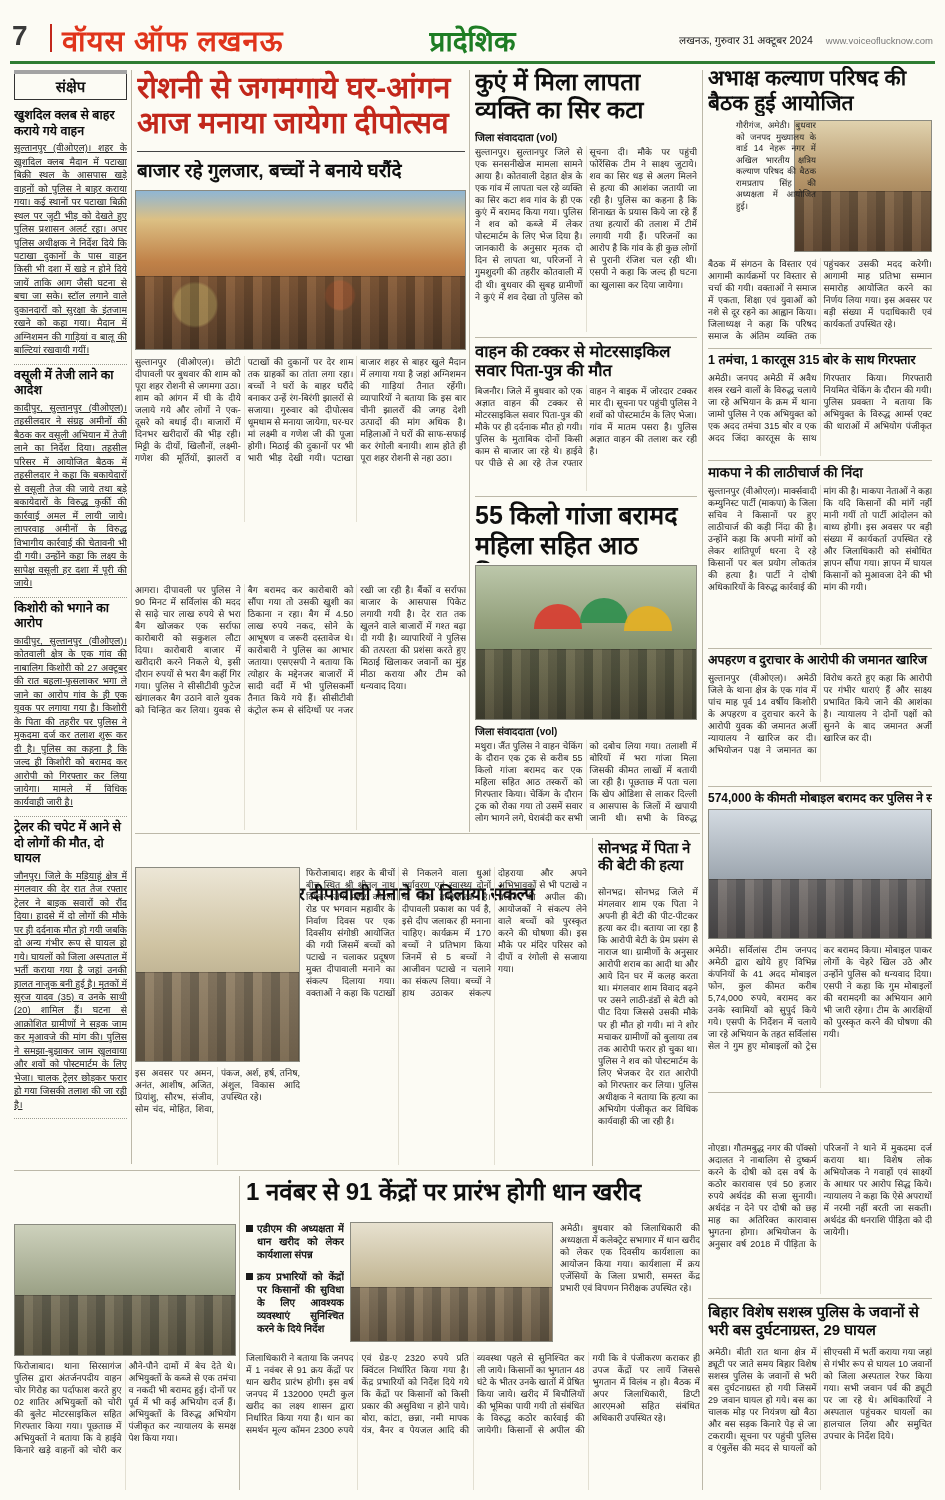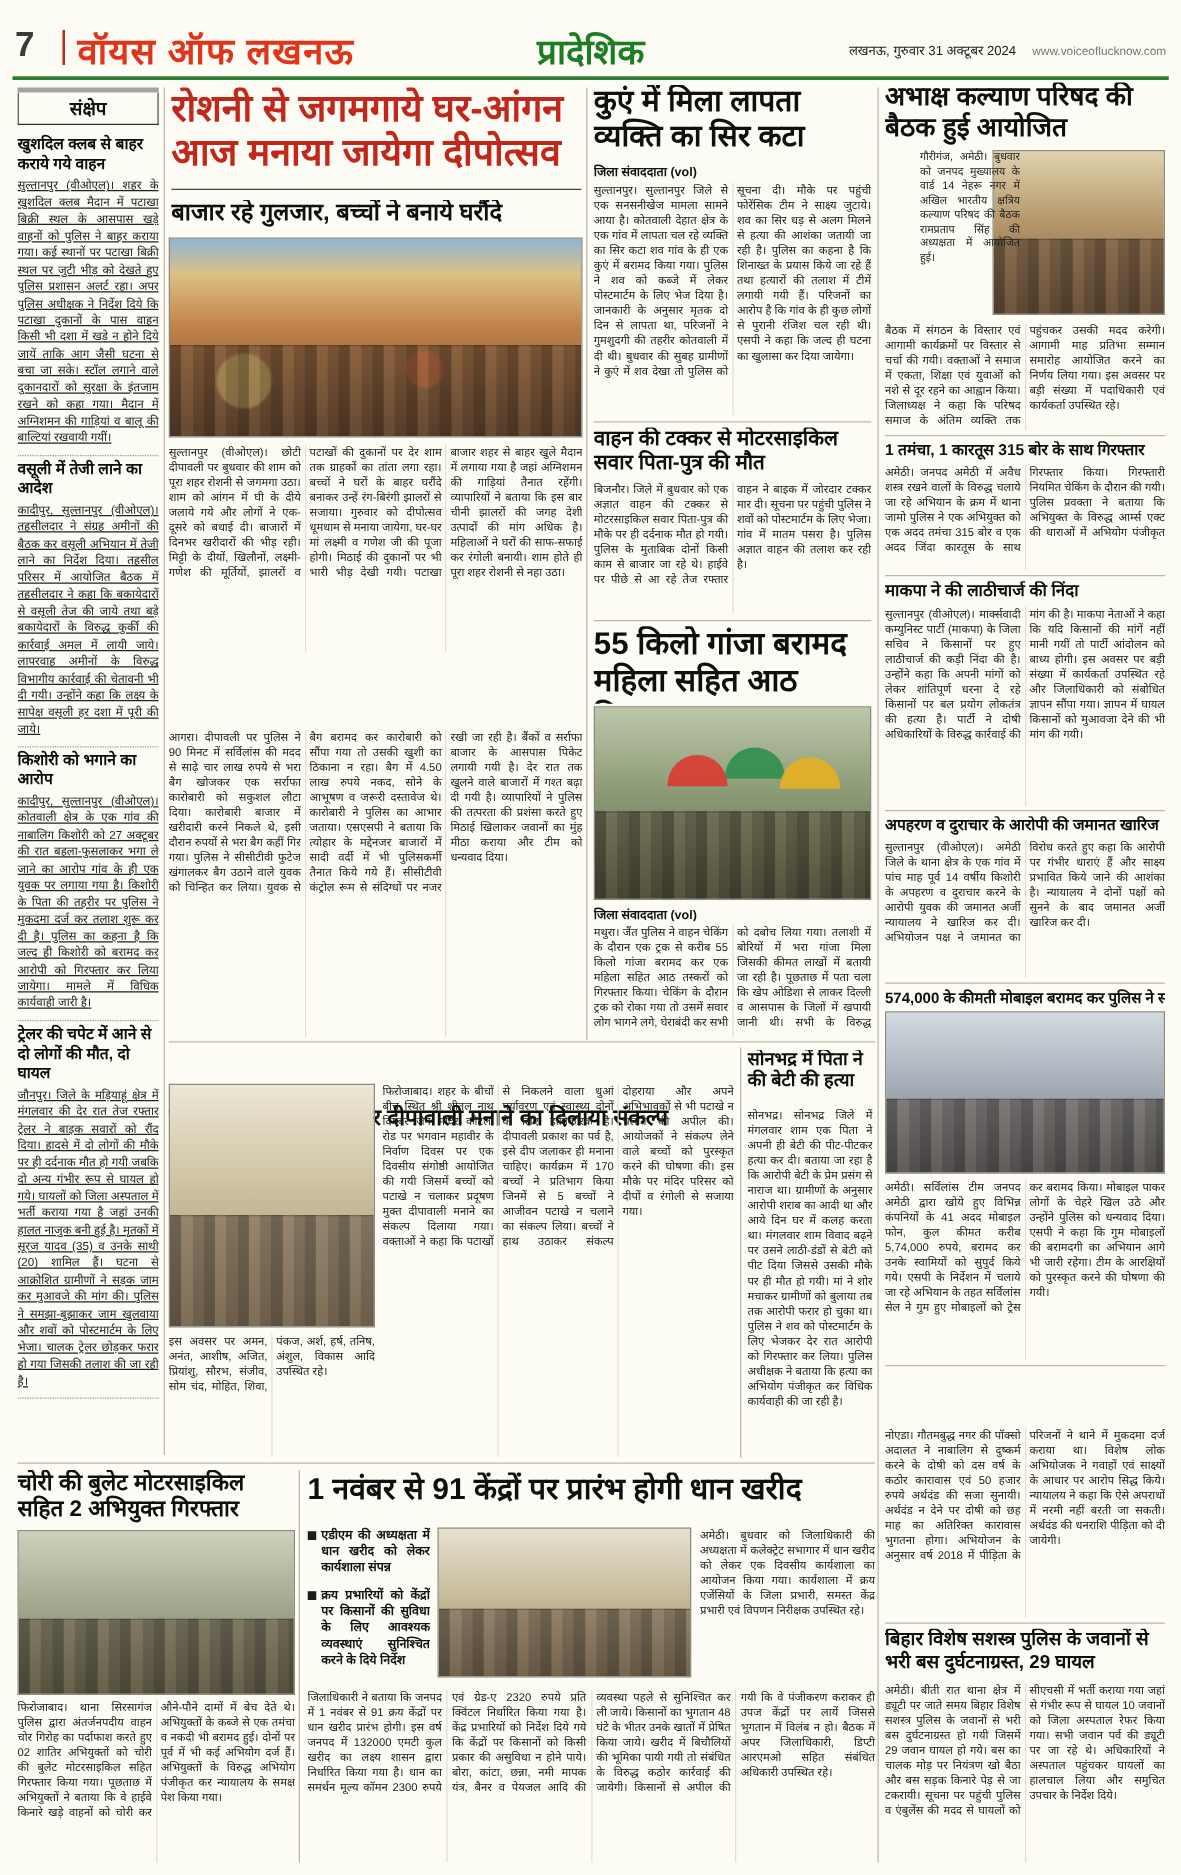--- a/index.html
+++ b/index.html
@@ -134,21 +134,20 @@
   <h2 class="abs hl nowrap" style="left:135px;top:839px;width:452px;height:24px;font-size:18px;margin-top:45px;">बच्चों को पटाखे न चलाकर दीपावाली मनाने का दिलाया संकल्प</h2>
   <div class="abs photo ph-temple" style="left:135px;top:867px;width:165px;height:195px;">
     <div class="crowd"></div>
   </div>
   <div class="abs body-text cols-3" style="left:306px;top:867px;width:281px;height:298px;">फिरोजाबाद। शहर के बीचों बीच स्थित श्री शीतल नाथ दिगंबर जैन मंदिर कोटला रोड पर भगवान महावीर के निर्वाण दिवस पर एक दिवसीय संगोष्ठी आयोजित की गयी जिसमें बच्चों को पटाखे न चलाकर प्रदूषण मुक्त दीपावाली मनाने का संकल्प दिलाया गया। वक्ताओं ने कहा कि पटाखों से निकलने वाला धुआं पर्यावरण एवं स्वास्थ्य दोनों के लिए हानिकारक है। दीपावली प्रकाश का पर्व है, इसे दीप जलाकर ही मनाना चाहिए। कार्यक्रम में 170 बच्चों ने प्रतिभाग किया जिनमें से 5 बच्चों ने आजीवन पटाखे न चलाने का संकल्प लिया। बच्चों ने हाथ उठाकर संकल्प दोहराया और अपने अभिभावकों से भी पटाखे न चलाने की अपील की। आयोजकों ने संकल्प लेने वाले बच्चों को पुरस्कृत करने की घोषणा की। इस मौके पर मंदिर परिसर को दीपों व रंगोली से सजाया गया।</div>
   <div class="abs body-text cols-2" style="left:135px;top:1067px;width:165px;height:98px;">इस अवसर पर अमन, अनंत, आशीष, अजित, प्रियांशु, सौरभ, संजीव, सोम चंद, मोहित, शिवा, पंकज, अर्श, हर्ष, तनिष, अंशुल, विकास आदि उपस्थित रहे।</div>
 
   <h2 class="abs hl" style="left:598px;top:840px;width:100px;height:42px;font-size:14.5px;">सोनभद्र में पिता ने की बेटी की हत्या</h2>
   <div class="abs body-text" style="left:598px;top:886px;width:100px;height:280px;">सोनभद्र। सोनभद्र जिले में मंगलवार शाम एक पिता ने अपनी ही बेटी की पीट-पीटकर हत्या कर दी। बताया जा रहा है कि आरोपी बेटी के प्रेम प्रसंग से नाराज था। ग्रामीणों के अनुसार आरोपी शराब का आदी था और आये दिन घर में कलह करता था। मंगलवार शाम विवाद बढ़ने पर उसने लाठी-डंडों से बेटी को पीट दिया जिससे उसकी मौके पर ही मौत हो गयी। मां ने शोर मचाकर ग्रामीणों को बुलाया तब तक आरोपी फरार हो चुका था। पुलिस ने शव को पोस्टमार्टम के लिए भेजकर देर रात आरोपी को गिरफ्तार कर लिया। पुलिस अधीक्षक ने बताया कि हत्या का अभियोग पंजीकृत कर विधिक कार्यवाही की जा रही है।</div>
 
-  <h2 class="abs hl" style="left:14px;top:1176px;width:222px;height:44px;font-size:18px;">चोरी की बुलेट मोटरसाइकिल सहित 2 अभियुक्त गिरफ्तार</h2>
   <div class="abs photo ph-mugshot" style="left:14px;top:1224px;width:222px;height:132px;">
     <div class="crowd"></div>
   </div>
   <div class="abs body-text cols-2" style="left:14px;top:1360px;width:222px;height:130px;">फिरोजाबाद। थाना सिरसागंज पुलिस द्वारा अंतर्जनपदीय वाहन चोर गिरोह का पर्दाफाश करते हुए 02 शातिर अभियुक्तों को चोरी की बुलेट मोटरसाइकिल सहित गिरफ्तार किया गया। पूछताछ में अभियुक्तों ने बताया कि वे हाईवे किनारे खड़े वाहनों को चोरी कर औने-पौने दामों में बेच देते थे। अभियुक्तों के कब्जे से एक तमंचा व नकदी भी बरामद हुई। दोनों पर पूर्व में भी कई अभियोग दर्ज हैं। अभियुक्तों के विरुद्ध अभियोग पंजीकृत कर न्यायालय के समक्ष पेश किया गया।</div>
 
   <h1 class="abs hl nowrap" style="left:246px;top:1178px;width:454px;height:34px;font-size:24px;">1 नवंबर से 91 केंद्रों पर प्रारंभ होगी धान खरीद</h1>
   <div class="abs" style="left:246px;top:1222px;width:98px;height:126px;">
     <div class="bullet-item">
       <span class="bullet-marker"></span>
       <span class="bullet-text">एडीएम की अध्यक्षता में धान खरीद को लेकर कार्यशाला संपन्न</span>

